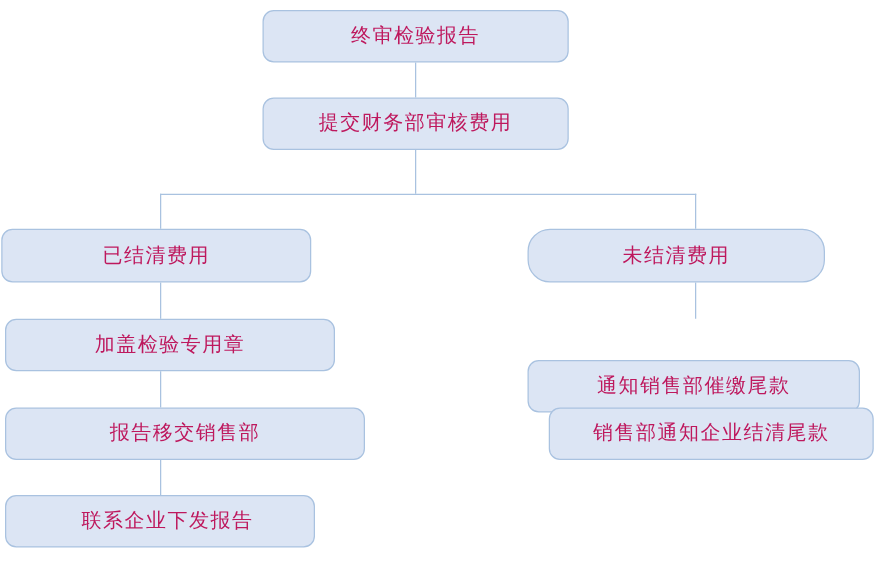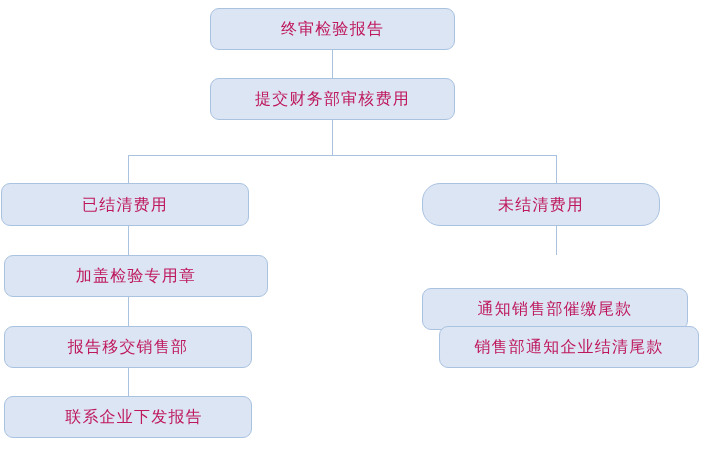--- a/index.html
+++ b/index.html
@@ -82,21 +82,21 @@
   </div>
 
   <div class="node" style="left:1px; top:183px; width:248px; height:43px;">
     <span class="node-label">已结清费用</span>
   </div>
 
   <div class="node" style="left:4px; top:255px; width:264px; height:42px;text-align:right;">
     <span class="node-label">加盖检验专用章</span>
   </div>
 
-  <div class="node" style="left:4px; top:326px; width:248px; height:42px;">
+  <div class="node" style="left:4px; top:326px; width:288px; height:42px;">
     <span class="node-label">报告移交销售部</span>
   </div>
 
   <div class="node" style="left:4px; top:396px; width:248px; height:42px;padding-left:12px;">
     <span class="node-label">联系企业下发报告</span>
   </div>
 
   <div class="node" style="left:422px; top:183px; width:238px; height:43px;border-radius:18px;">
     <span class="node-label">未结清费用</span>
   </div>

